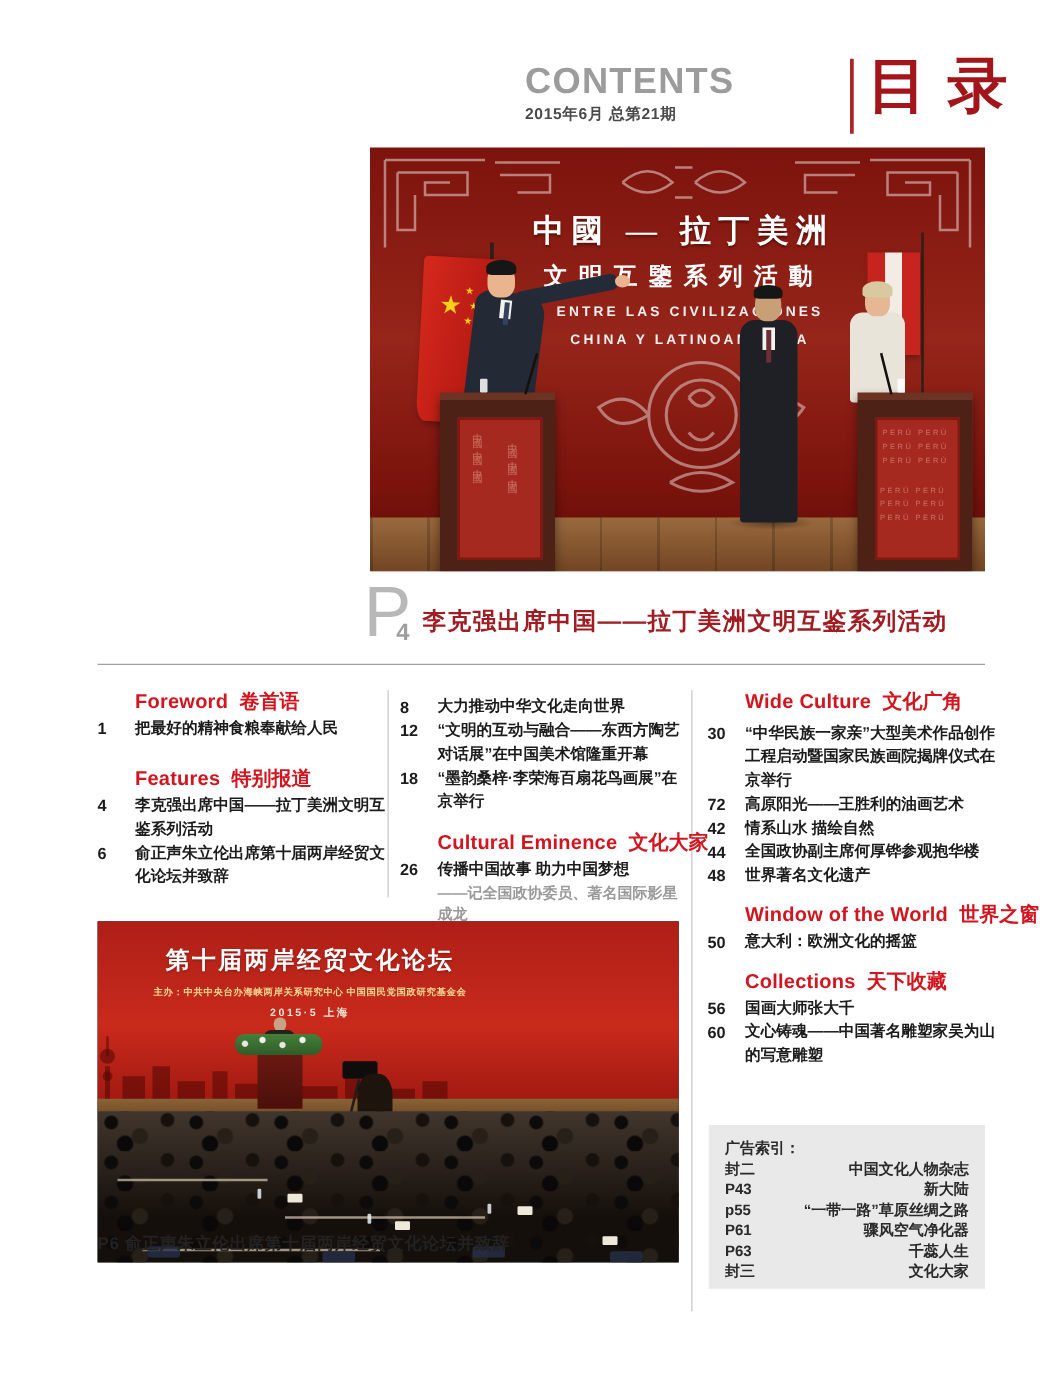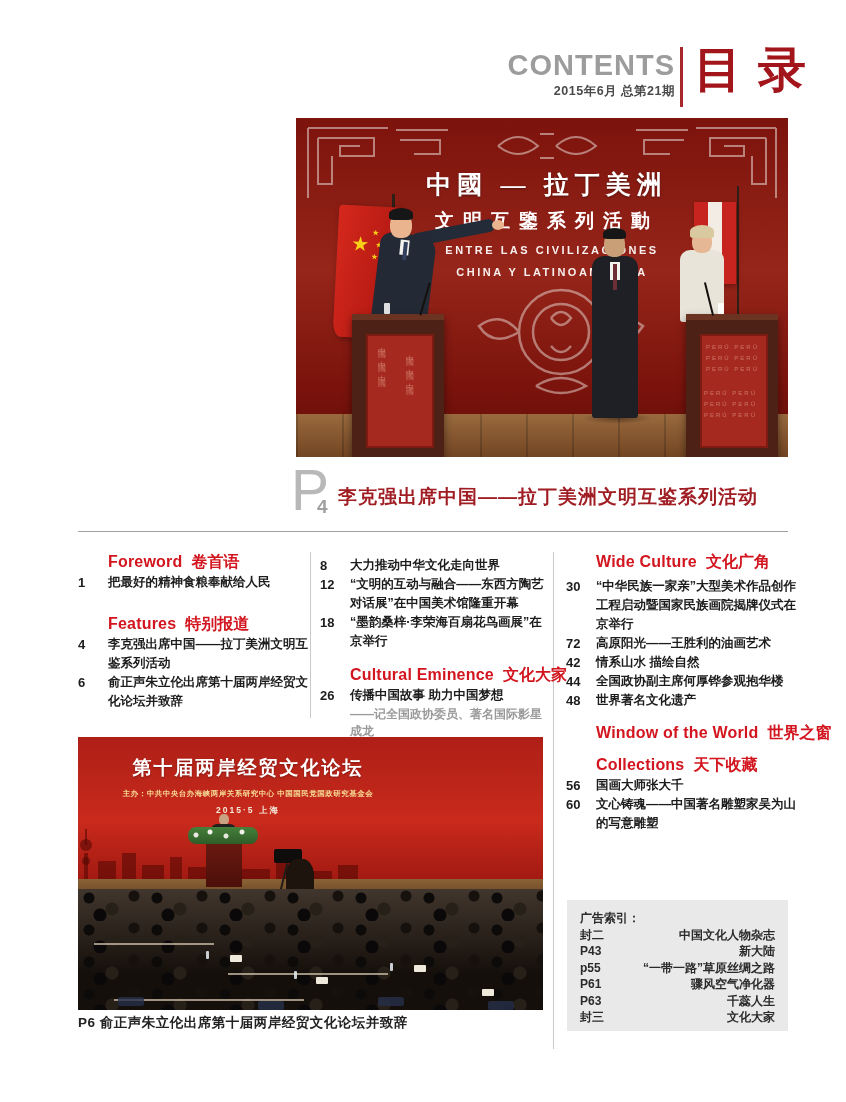--- a/index.html
+++ b/index.html
@@ -1,21 +1,21 @@
 <!DOCTYPE html>
 <html><head>
 <meta charset="utf-8">
 <style>
   html,body{margin:0;padding:0;background:#fff;}
   .page{position:relative;width:846px;height:1102px;background:#fff;overflow:hidden;
         font-family:"Liberation Sans","DejaVu Sans",sans-serif;color:#1c1c1c;}
   .abs{position:absolute;}
 
   
-  .hdr-en{left:420px;top:50px;width:255px;text-align:right;}
+  .hdr-en{left:420px;top:50px;width:255px;text-align:left;}
   .hdr-contents{font-size:29px;font-weight:bold;color:#9c9c9c;letter-spacing:1px;line-height:30px;}
   .hdr-issue{font-size:12.5px;color:#4a4a4a;font-weight:bold;margin-top:3px;letter-spacing:.5px;}
   .hdr-divider{left:680px;top:47px;width:3px;height:60px;background:#a8272a;}
   .hdr-cn{left:694px;top:42px;font-size:48px;font-weight:bold;color:#a2151b;line-height:56px;}
   .hdr-cn span{margin-right:16px;}
 
   
   .photo-main{left:296px;top:118px;width:492px;height:339px;overflow:hidden;
      background:linear-gradient(180deg,#7c130c,#96251a 45%,#7a130c 80%,#5f0d08);}
   .pm-floor{left:0;top:296px;width:492px;height:43px;
@@ -97,21 +97,21 @@
        radial-gradient(circle at 11px 9px,#0d0b0a 5px,transparent 6px),
        radial-gradient(circle at 34px 20px,#262019 6px,transparent 7px),
        radial-gradient(circle at 56px 7px,#17110d 5px,transparent 6px),
        radial-gradient(circle at 22px 26px,#0a0808 6px,transparent 7px),
        linear-gradient(180deg,#41362d,#150f0b 70%);
      background-size:68px 32px,68px 32px,68px 32px,68px 32px,100% 100%;}
   .desk{height:2px;background:#cdbfa8;opacity:.75;}
   .card{width:12px;height:7px;background:#efe9dc;border-radius:1px;}
   .bottle{width:3px;height:8px;background:rgba(230,238,244,.85);border-radius:1px;}
   .chair{width:26px;height:9px;background:#26304a;opacity:.8;border-radius:2px;}
-  .p2-caption{left:78px;top:1014px;width:470px;font-size:13.5px;font-weight:bold;color:#222;letter-spacing:.5px;}
+  .p2-caption{left:78px;top:986px;width:470px;font-size:13.5px;font-weight:bold;color:#222;letter-spacing:.5px;}
 
   
   .adbox{left:567px;top:900px;width:221px;height:131px;background:#e9e9e9;box-sizing:border-box;
      padding:10px 13px 8px 13px;font-size:12px;line-height:16.5px;font-weight:bold;color:#2a2a2a;}
   .adrow{display:flex;justify-content:space-between;}
 </style>
 </head>
 <body>
 
 <div class="page">
@@ -302,20 +302,24 @@
         <span class="txt">全国政协副主席何厚铧参观抱华楼</span>
       </div>
       <div class="item">
         <span class="num">48</span>
         <span class="txt">世界著名文化遗产</span>
       </div>
     </div>
     <div class="gap-c">
       <div class="sec-h">
         <span class="h-en">Window of the World</span><span>世界之窗</span>
+      </div>
+      <div class="item" style="margin-top:2px;">
+        <span class="num">50</span>
+        <span class="txt">意大利：欧洲文化的摇篮</span>
       </div>
     </div>
     <div class="gap-c">
       <div class="sec-h">
         <span class="h-en">Collections</span><span>天下收藏</span>
       </div>
       <div class="item" style="margin-top:2px;">
         <span class="num">56</span>
         <span class="txt">国画大师张大千</span>
       </div>

